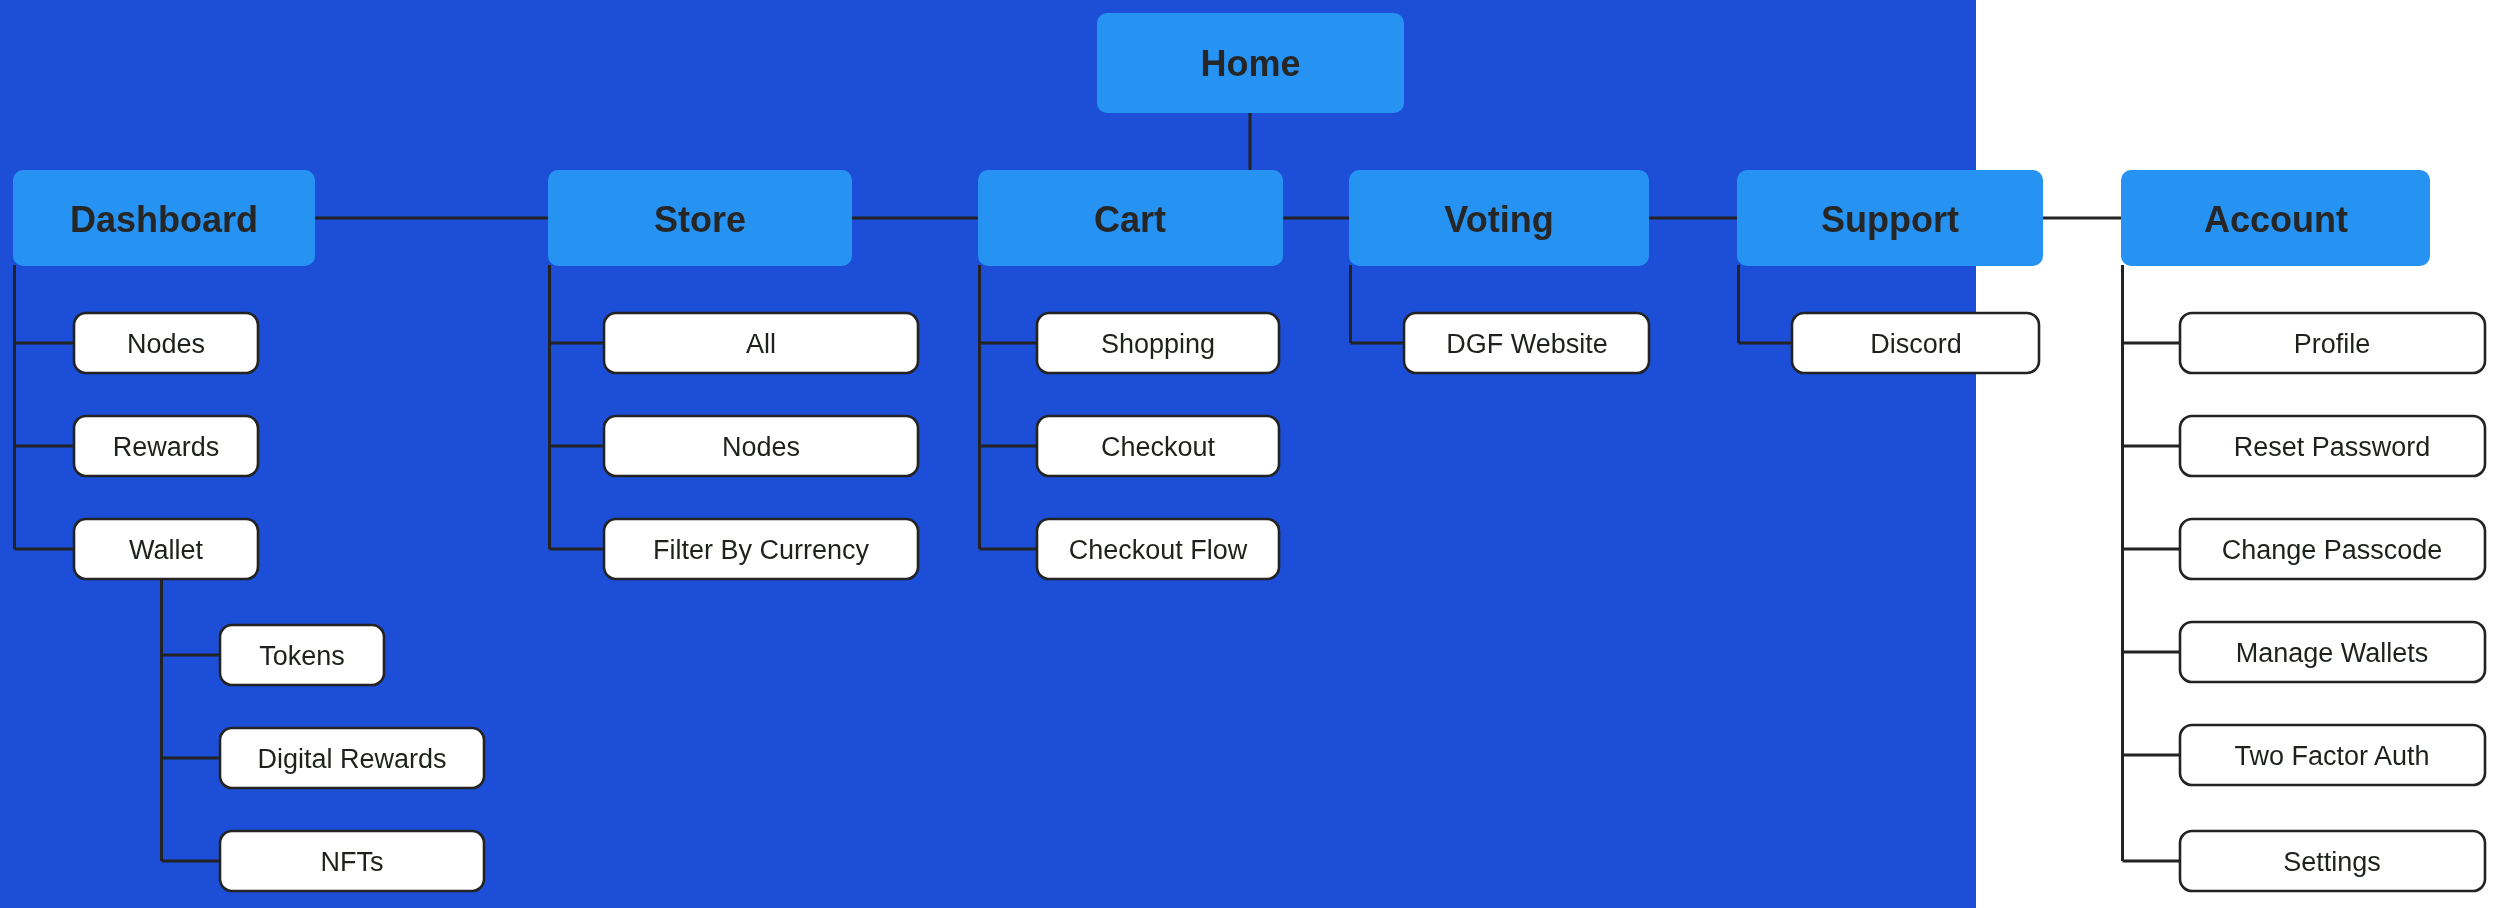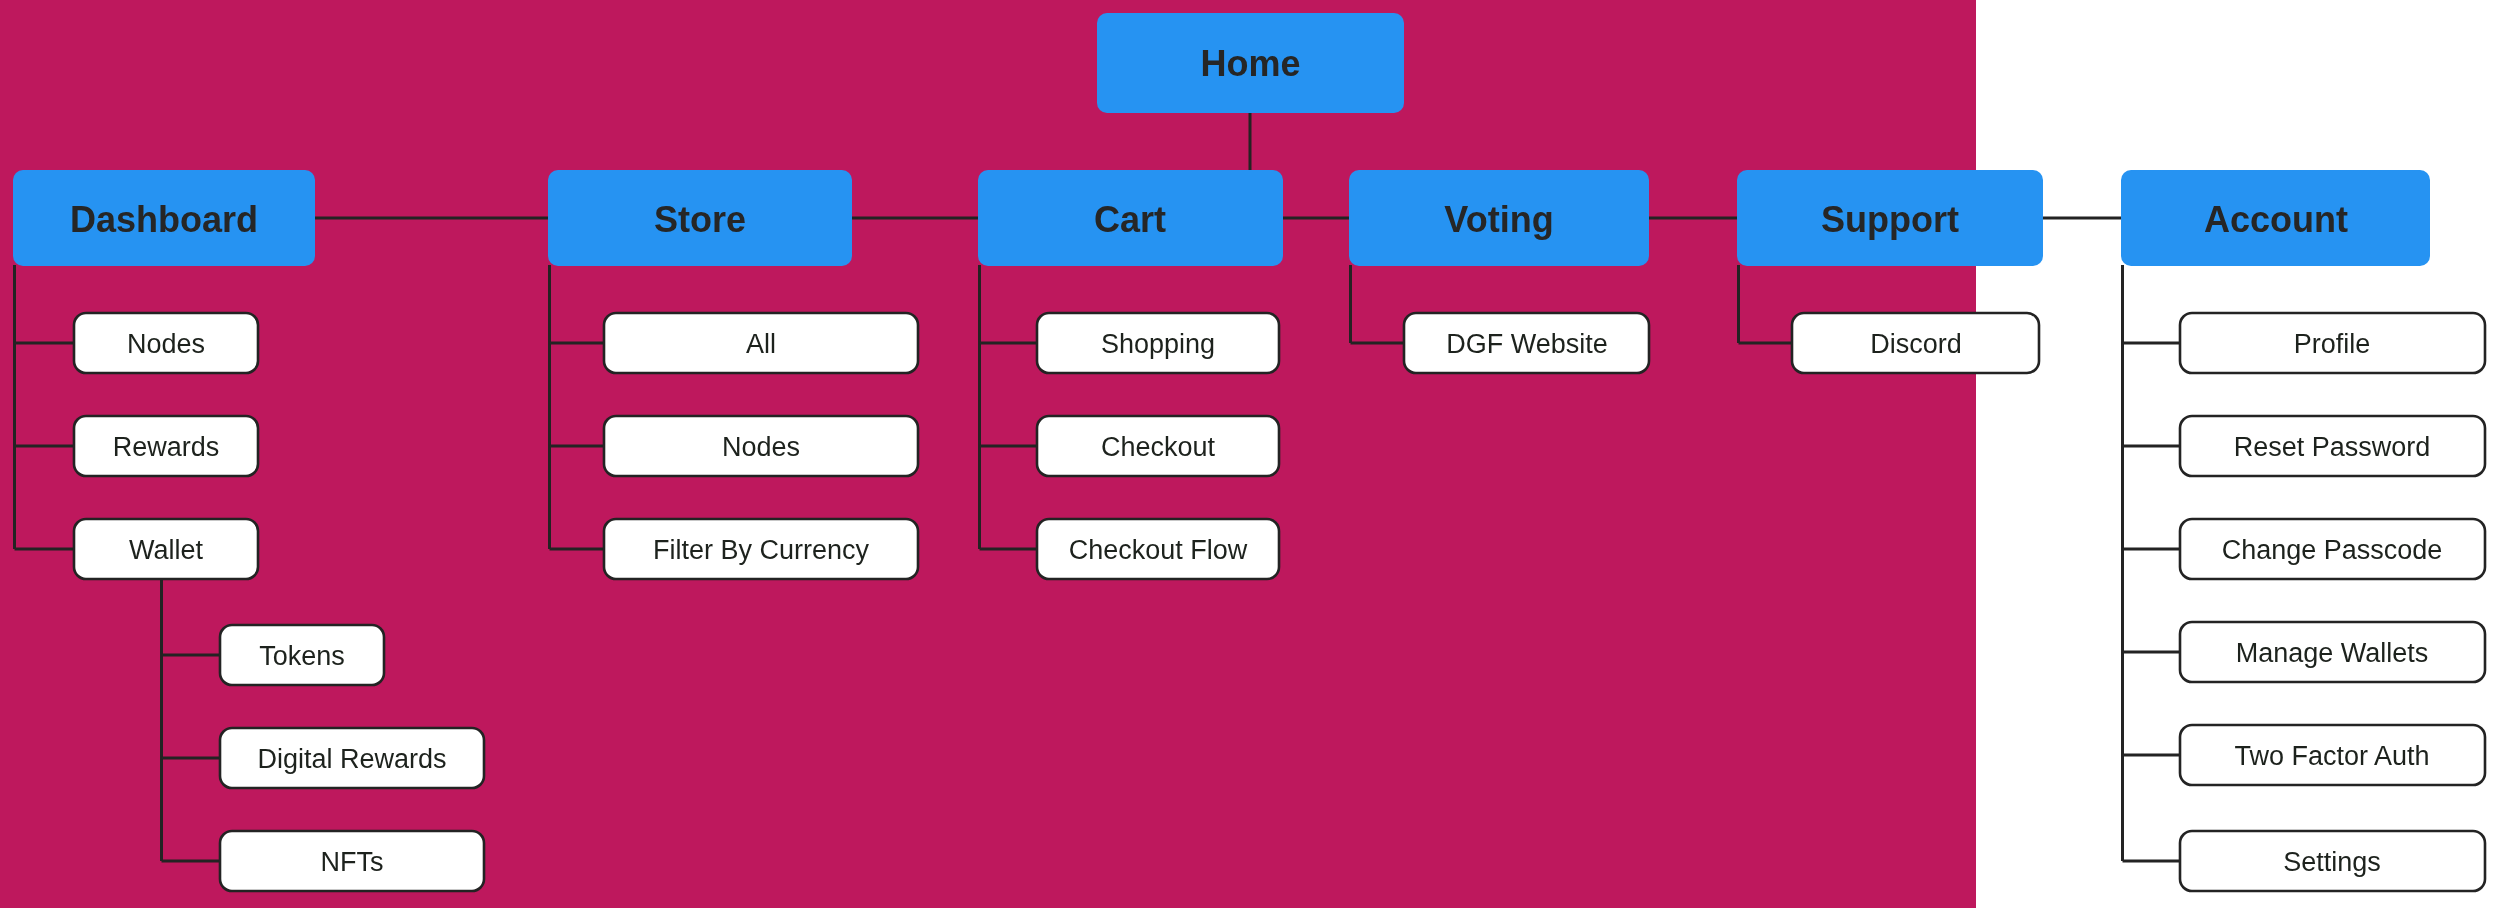--- a/index.html
+++ b/index.html
@@ -10,21 +10,21 @@
   body {
     font-family: "Liberation Sans", sans-serif;
     width: 2500px;
     height: 908px;
     overflow: hidden;
   }
   #sitemap-root {
     position: relative;
     width: 1976px;
     height: 908px;
-    background: #be185d;
+    background: #1d4ed8;
   }
   svg#diagram {
     position: absolute;
     top: 0;
     left: 0;
     width: 2500px;
     height: 908px;
     display: block;
   }
   .connector {

